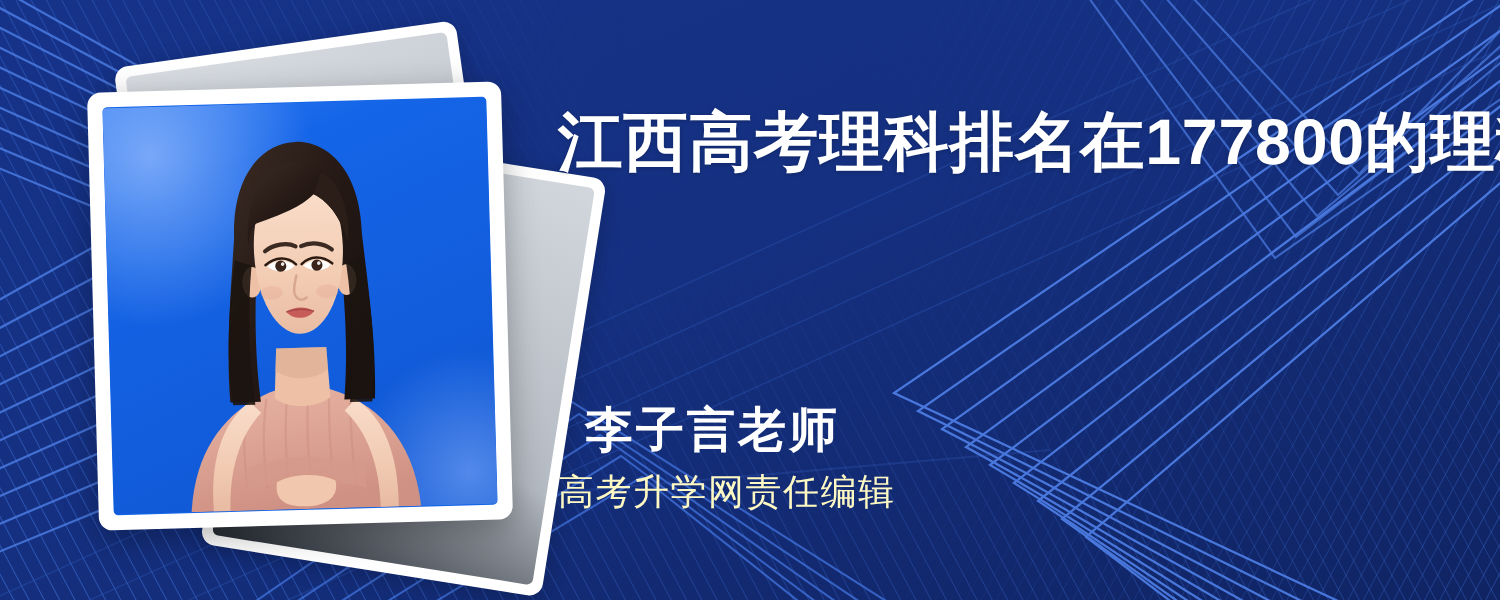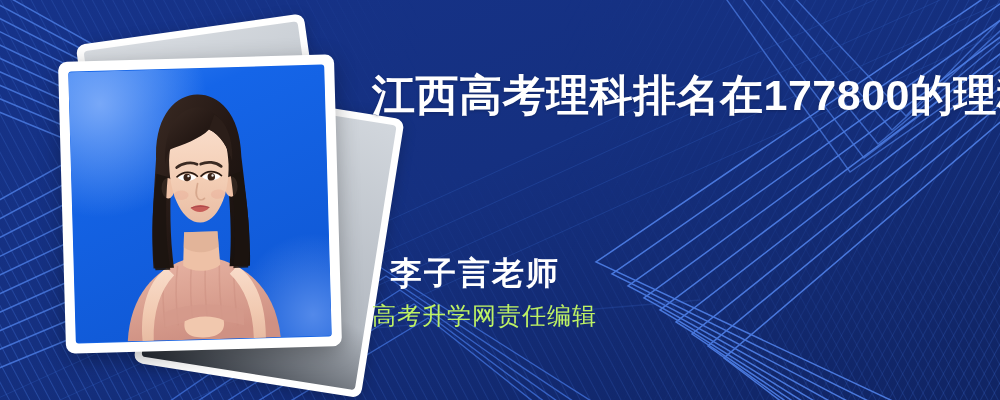--- a/index.html
+++ b/index.html
@@ -83,33 +83,33 @@
     font-size:43px;
     font-weight:700;
     line-height:58px;
     letter-spacing:.5px;
     white-space:nowrap;
     text-shadow:0 1px 3px rgba(0,0,0,.22);
   }
 
   .byline{
     position:absolute;
-    left:390px; top:252px;
+    left:390px; top:265px;
   }
   .byline .author{
     display:block;
     color:#ffffff;
     font-size:32px;
     font-weight:700;
     line-height:42px;
     letter-spacing:2px;
   }
   .byline .role{
     display:block;
-    color:#bef264;
+    color:#fef9c3;
     font-size:24px;
     font-weight:400;
     line-height:36px;
     letter-spacing:1px;
     margin-left:-18px;
     margin-top:4px;
   }
 </style>
 </head>
 <body>

